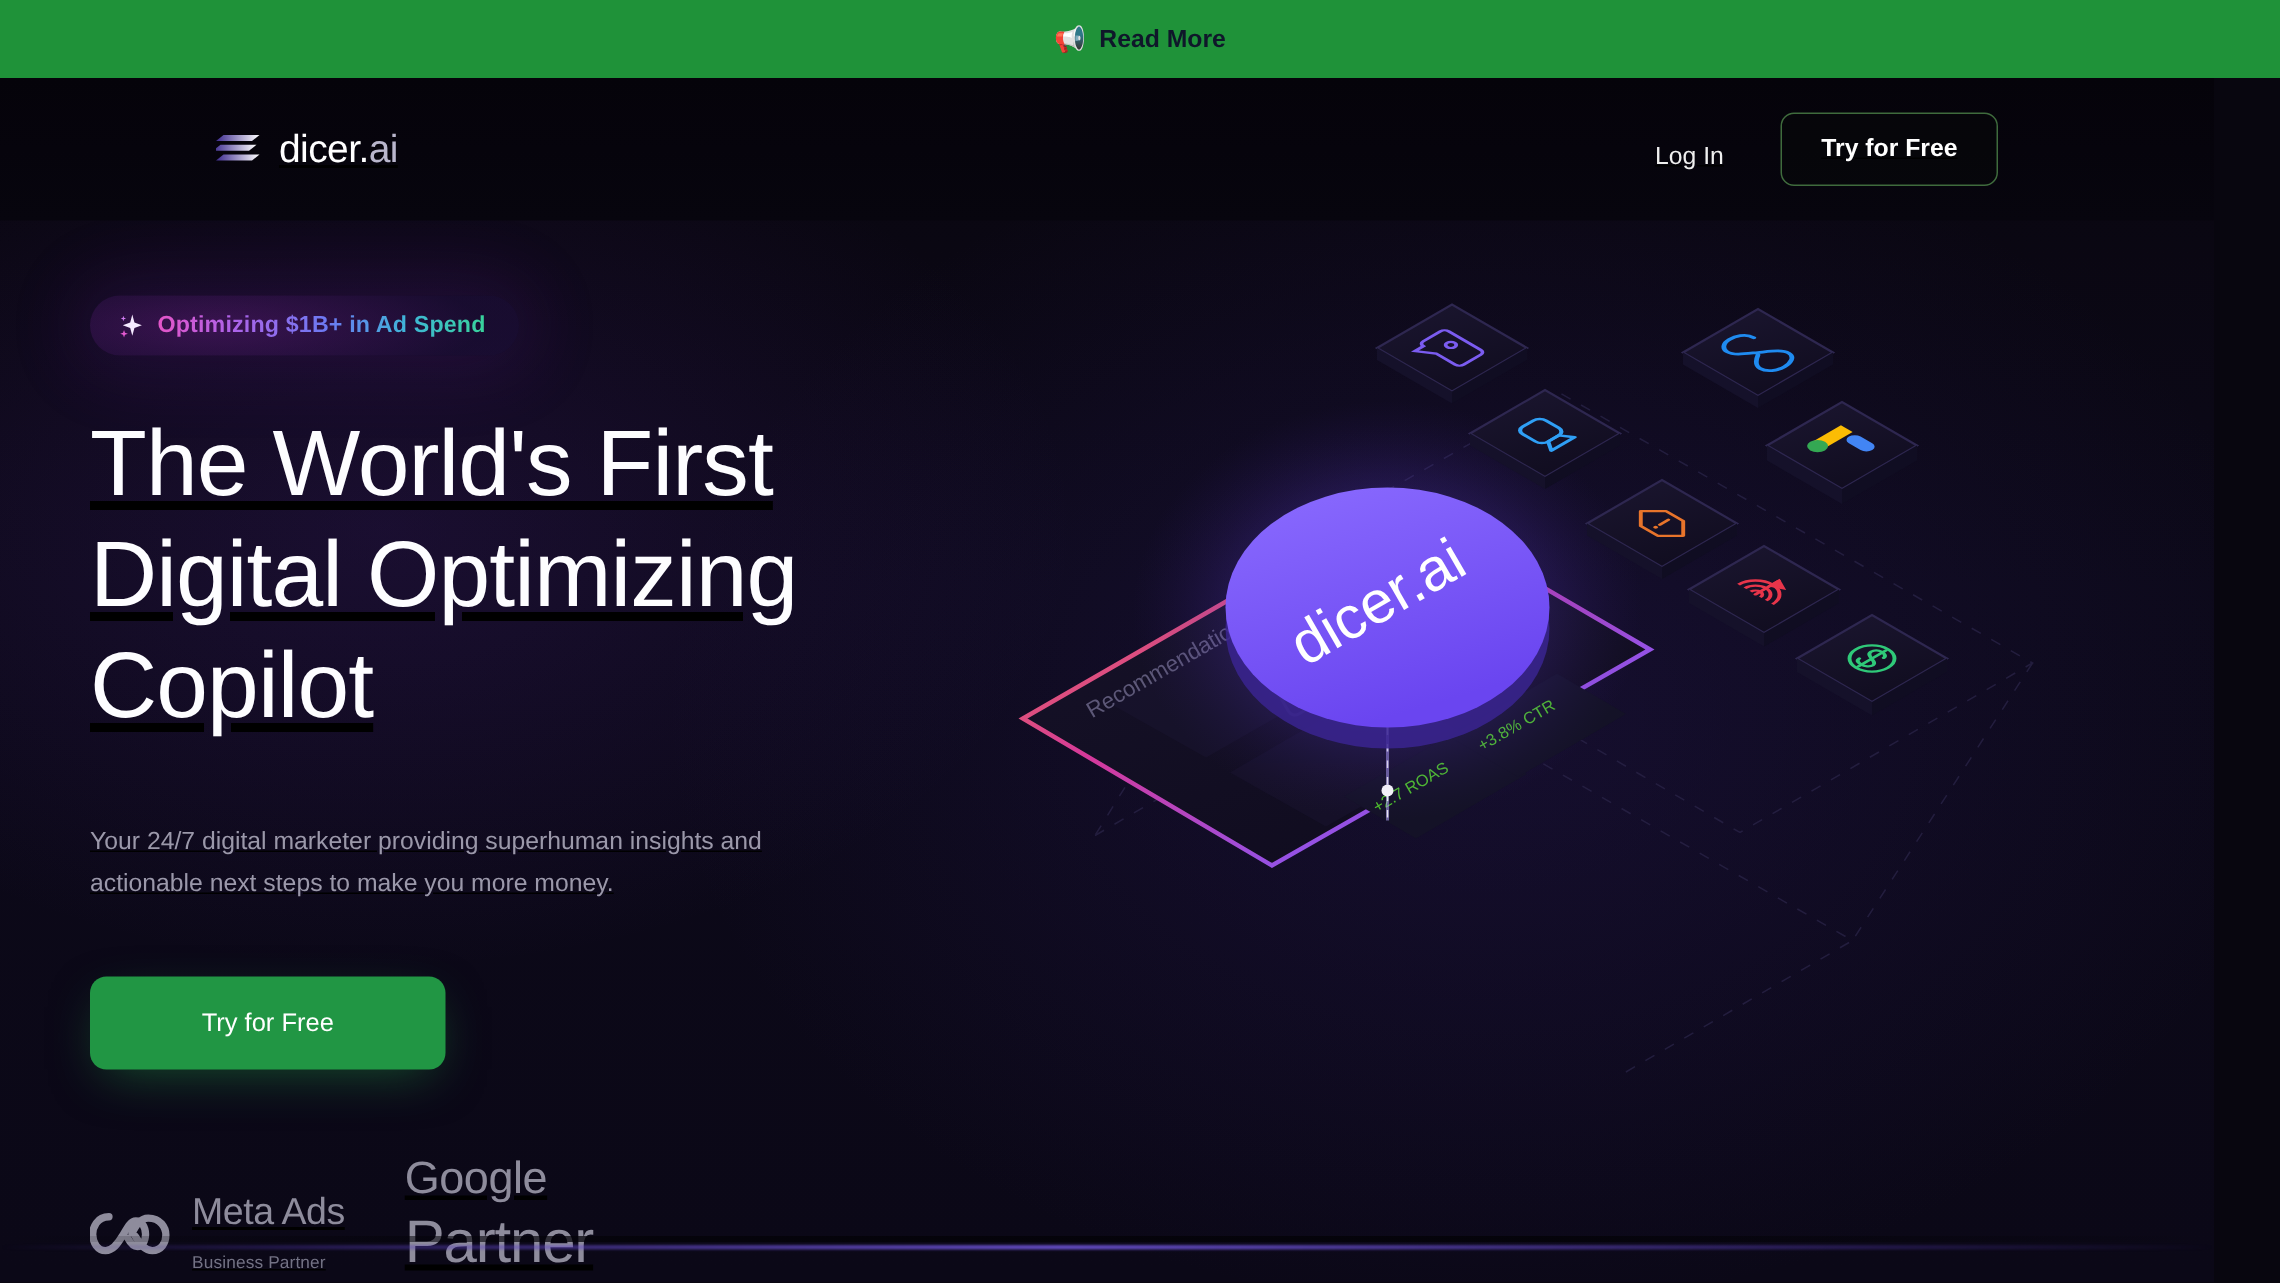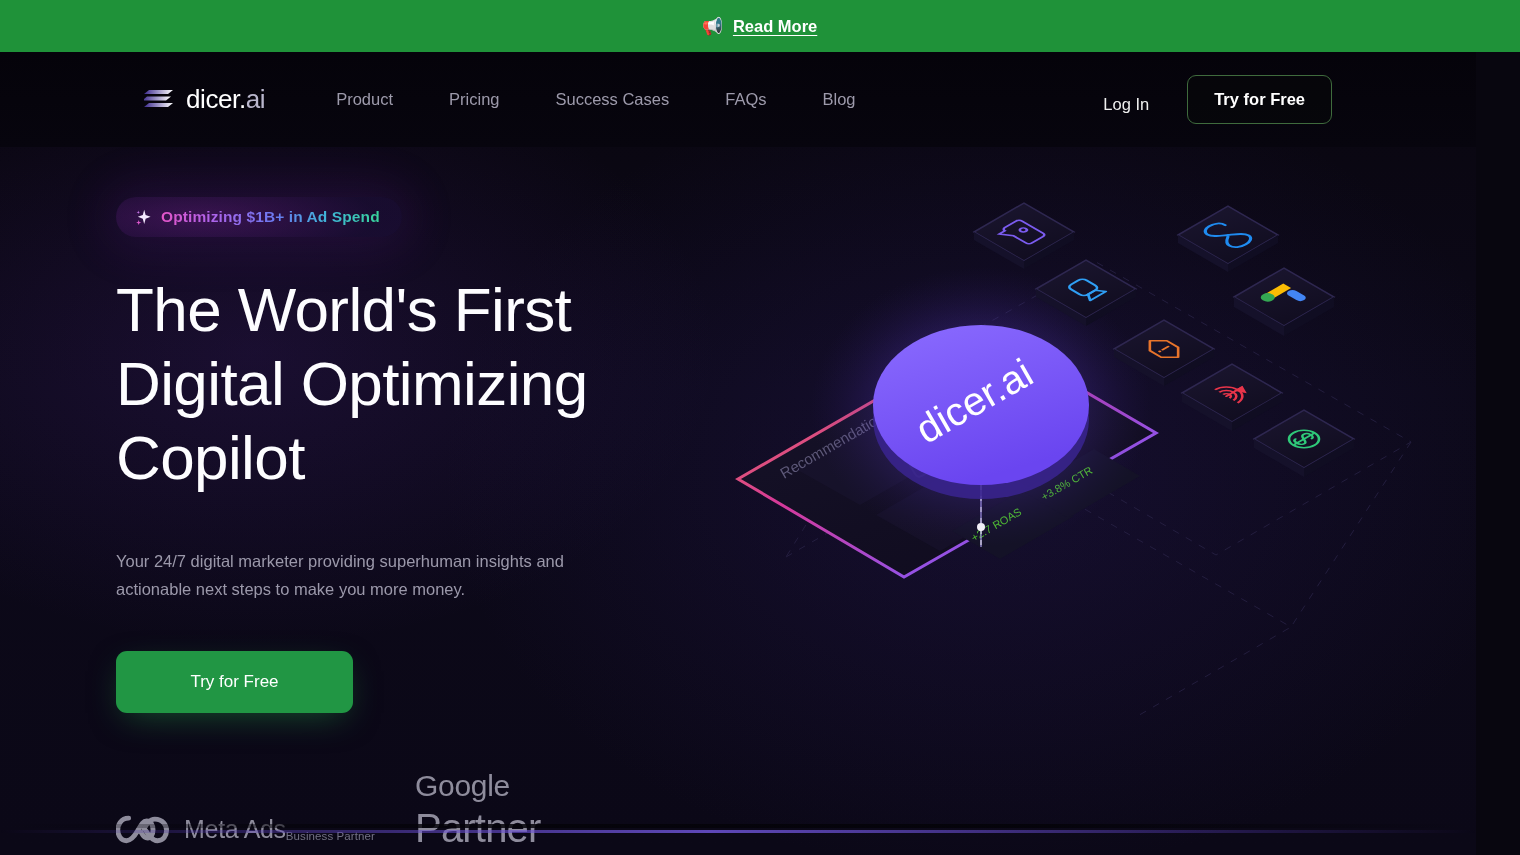--- a/index.html
+++ b/index.html
@@ -17,33 +17,34 @@
     display:flex; align-items:center; justify-content:center;
     gap:9px;
     position:relative; z-index:40;
   }
   .banner-icon{ font-size:17px; line-height:1; }
   .banner-text{
     color:#ffffff; font-size:16.5px; font-weight:bold;
     letter-spacing:.1px;
   }
   .banner-link{
-    color:#ffffff; font-size:16.5px; font-weight:bold;
-    text-decoration:underline; text-underline-offset:3px;
+    color:#0f172a; font-size:16.5px; font-weight:bold;
+    text-underline-offset:3px;
     cursor:pointer;
   }
 
   
   .page{
     position:relative; width:1476px; height:803px;
     background:
       radial-gradient(660px 420px at 255px 300px, rgba(92,40,160,.18), rgba(0,0,0,0) 70%),
       radial-gradient(760px 560px at 990px 420px, rgba(58,36,130,.22), rgba(0,0,0,0) 72%),
       linear-gradient(180deg,#09060f 0%,#0c0919 42%,#0b0817 100%);
     overflow:hidden;
+    text-decoration:underline;
   }
 
   
   .nav{
     position:relative; z-index:30;
     height:95px; width:100%;
     display:flex; align-items:center;
     padding:0 144px;
     background:linear-gradient(180deg,#05030a 0%,#07050e 100%);
   }
@@ -68,21 +69,21 @@
     border:1px solid #3f6b3d; border-radius:9px;
     padding:14px 26px;
     color:#ffffff; font-size:16.5px; font-weight:bold;
     background:rgba(10,12,10,.35);
     cursor:pointer; white-space:nowrap;
   }
 
   
   .hero{
     position:relative; z-index:20;
-    display:flex; padding:0 116px;
+    display:flex; padding:0 60px;
   }
   .hero-left{ width:640px; padding-top:50px; }
 
   .badge{
     position:relative;
     display:inline-flex; align-items:center; gap:9px;
     padding:11px 22px 11px 19px;
     border-radius:999px;
     background:
       radial-gradient(90% 150% at 28% 50%, rgba(150,40,190,.30), rgba(30,14,60,.55) 70%);
@@ -114,21 +115,21 @@
     background:#219644; border:none; border-radius:11px;
     padding:21px 0; width:237px; text-align:center;
     color:#ffffff; font-size:17px; cursor:pointer;
     box-shadow:0 10px 34px -10px rgba(33,150,68,.55);
     font-family:"Liberation Sans", sans-serif;
   }
 
   .partners{ margin-top:58px; display:flex; align-items:flex-end; gap:40px; }
   .meta-badge{ display:flex; align-items:center; gap:12px; }
   .meta-inf{ width:56px; height:38px; display:block; flex:none; }
-  .meta-lines{ display:flex; flex-direction:row; }
+  .meta-lines{ display:flex; flex-direction:column; }
   .meta-t1{ font-size:25px; color:#8e8c9c; letter-spacing:-.3px; line-height:27px; }
   .meta-t2{ font-size:11.5px; color:#737284; letter-spacing:.1px; margin-top:14px; }
   .goog{ display:flex; flex-direction:column; line-height:1; }
   .goog-t1{ font-size:30px; color:#8e8c9c; letter-spacing:-.3px; }
   .goog-t2{ font-size:40px; color:#8e8c9c; letter-spacing:-.8px; margin-top:7px; }
 
   
   .hero-right{
     position:relative; flex:1; height:560px;
   }
@@ -176,27 +177,20 @@
           <path d="M5 3 L29 3 L24 7 L0 7 Z"></path>
           <path d="M3 9.5 L27 9.5 L22 13.5 L-2 13.5 Z"></path>
           <path d="M5 16 L29 16 L24 20 L0 20 Z"></path>
         </g>
       </svg>
       <span class="logo-text">
         <span>dicer</span><span class="dot">.</span><span class="ai">ai</span>
       </span>
     </div>
 
-    <div class="nav-links">
-      <span class="nav-link">Product</span>
-      <span class="nav-link">Pricing</span>
-      <span class="nav-link">Success Cases</span>
-      <span class="nav-link">FAQs</span>
-      <span class="nav-link">Blog</span>
-    </div>
 
     <div class="nav-right">
       <span class="login">Log In</span>
       <span class="nav-cta">Try for Free</span>
     </div>
   </nav>
 
   <section class="hero">
 
     <div class="hero-left">

